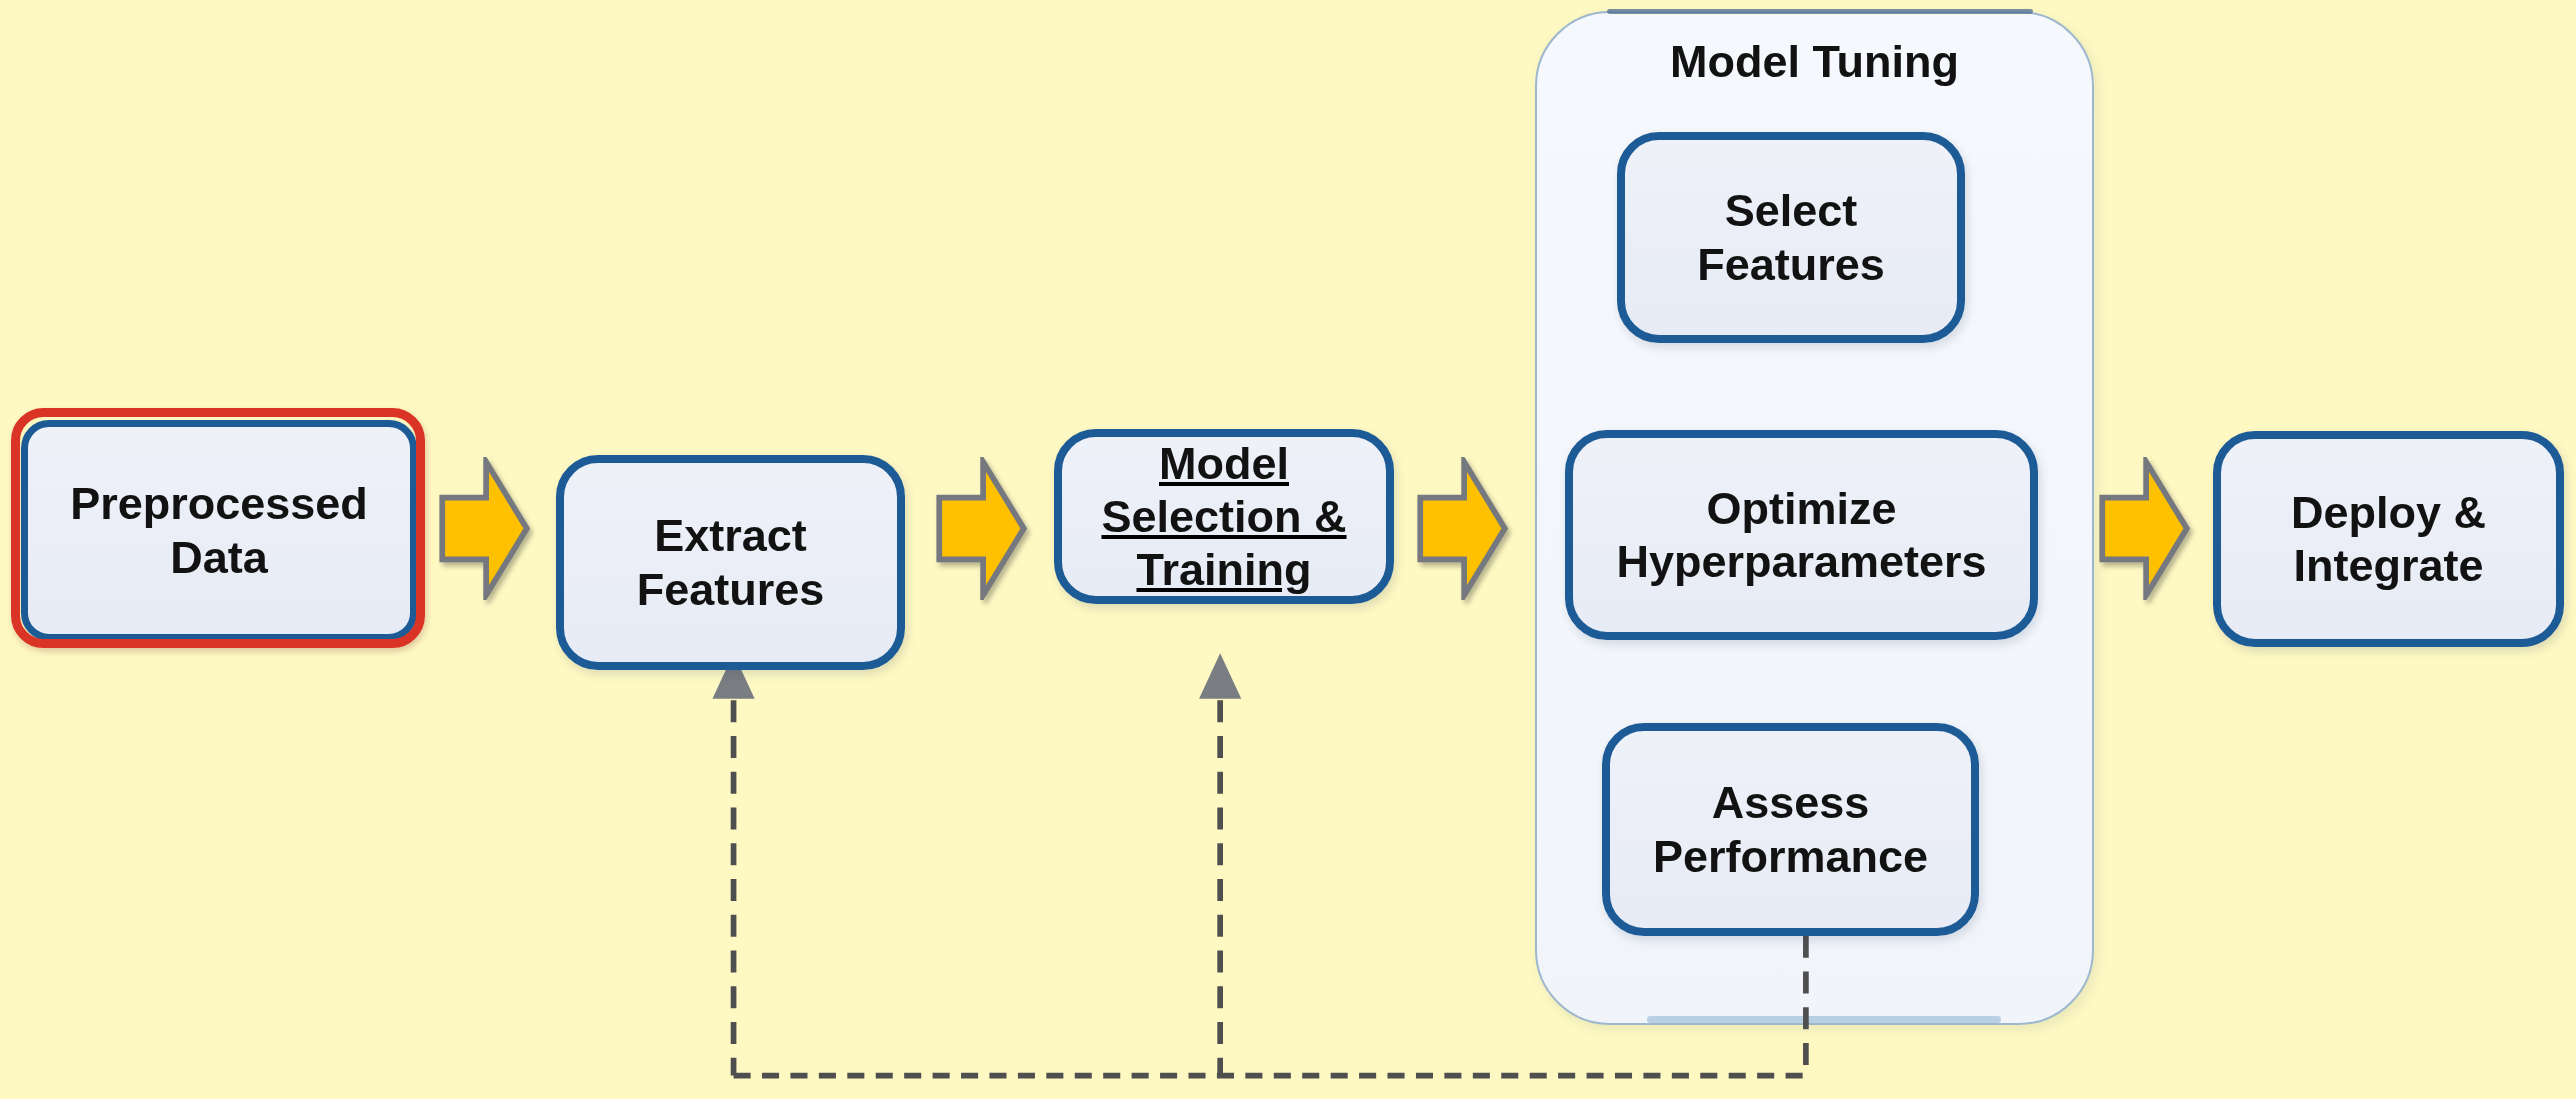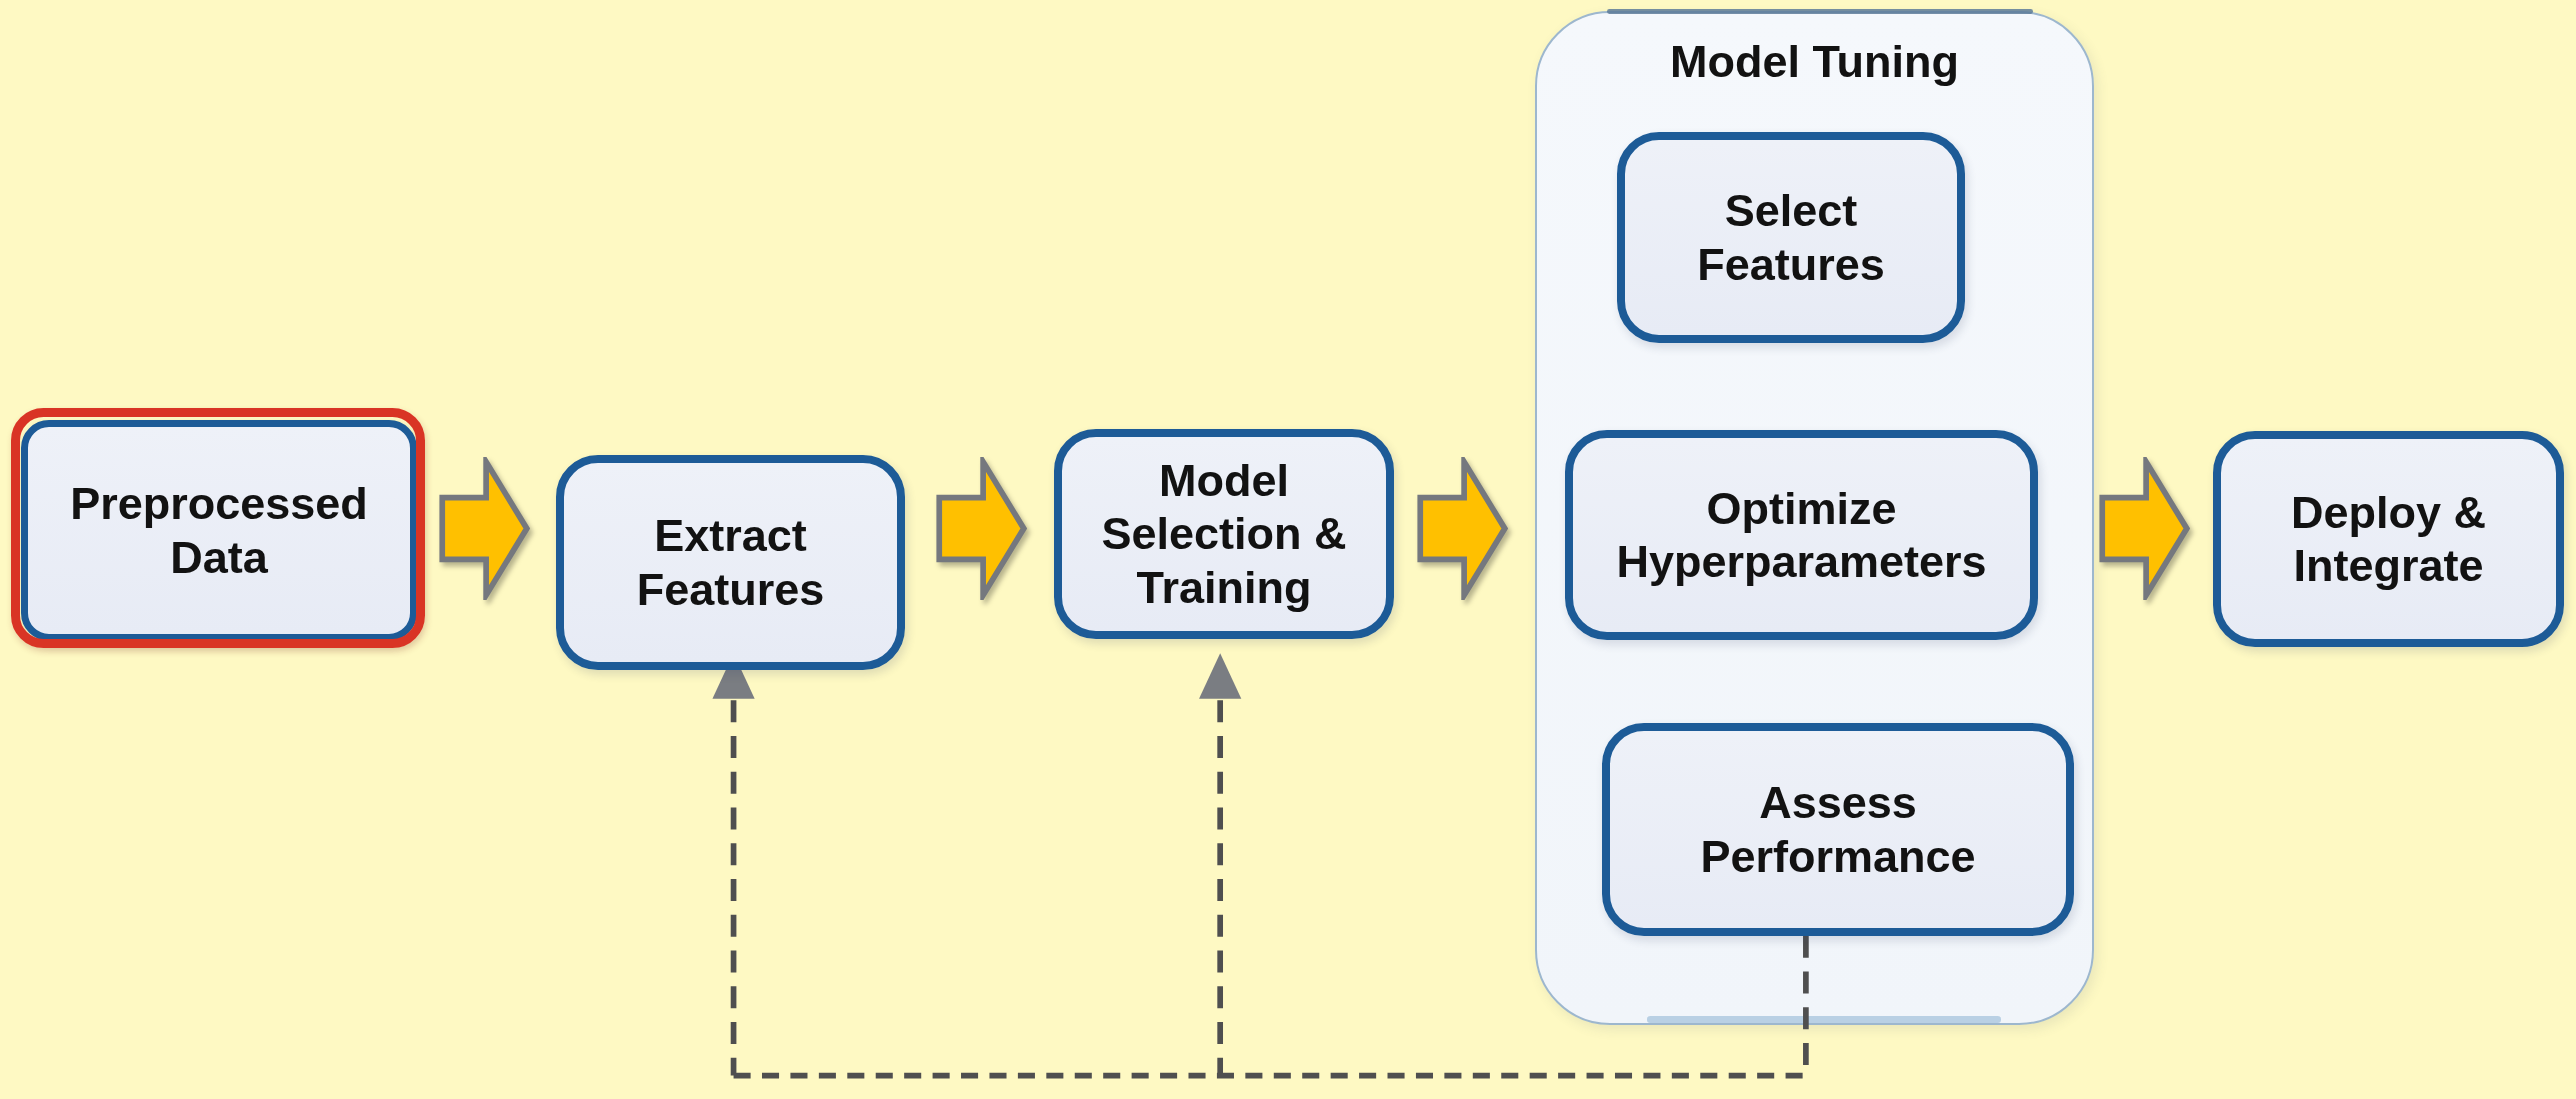--- a/index.html
+++ b/index.html
@@ -91,41 +91,41 @@
 
   <div class="node" style="left:556px;top:426px;width:349px;height:215px;margin-top:29px;">
     <span class="label">Extract
 Features</span>
   </div>
 
   <svg class="flow-arrow" style="left:936px;top:457px;" width="91" height="143" viewBox="0 0 112 176">
     <polygon points="4,50 58,50 58,6 108,88 58,170 58,126 4,126" fill="#ffc000" stroke="#75787e" stroke-width="7"></polygon>
   </svg>
 
-  <div class="node" style="left:1054px;top:429px;width:340px;height:210px;">
+  <div class="node" style="left:1054px;top:429px;width:340px;height:175px;text-decoration:underline;">
     <span class="label">Model
 Selection &amp;
 Training</span>
   </div>
 
   <svg class="flow-arrow" style="left:1417px;top:457px;" width="91" height="143" viewBox="0 0 112 176">
     <polygon points="4,50 58,50 58,6 108,88 58,170 58,126 4,126" fill="#ffc000" stroke="#75787e" stroke-width="7"></polygon>
   </svg>
 
   <div class="node" style="left:1617px;top:132px;width:348px;height:211px;">
     <span class="label">Select
 Features</span>
   </div>
 
   <div class="node" style="left:1565px;top:430px;width:473px;height:210px;align-items:center;">
     <span class="label">Optimize
 Hyperparameters</span>
   </div>
 
-  <div class="node" style="left:1602px;top:723px;width:472px;height:213px;">
+  <div class="node" style="left:1602px;top:723px;width:377px;height:213px;">
     <span class="label">Assess
 Performance</span>
   </div>
 
   <svg class="flow-arrow" style="left:2099px;top:457px;" width="91" height="143" viewBox="0 0 112 176">
     <polygon points="4,50 58,50 58,6 108,88 58,170 58,126 4,126" fill="#ffc000" stroke="#75787e" stroke-width="7"></polygon>
   </svg>
 
   <div class="node" style="left:2213px;top:431px;width:351px;height:216px;">
     <span class="label">Deploy &amp;

